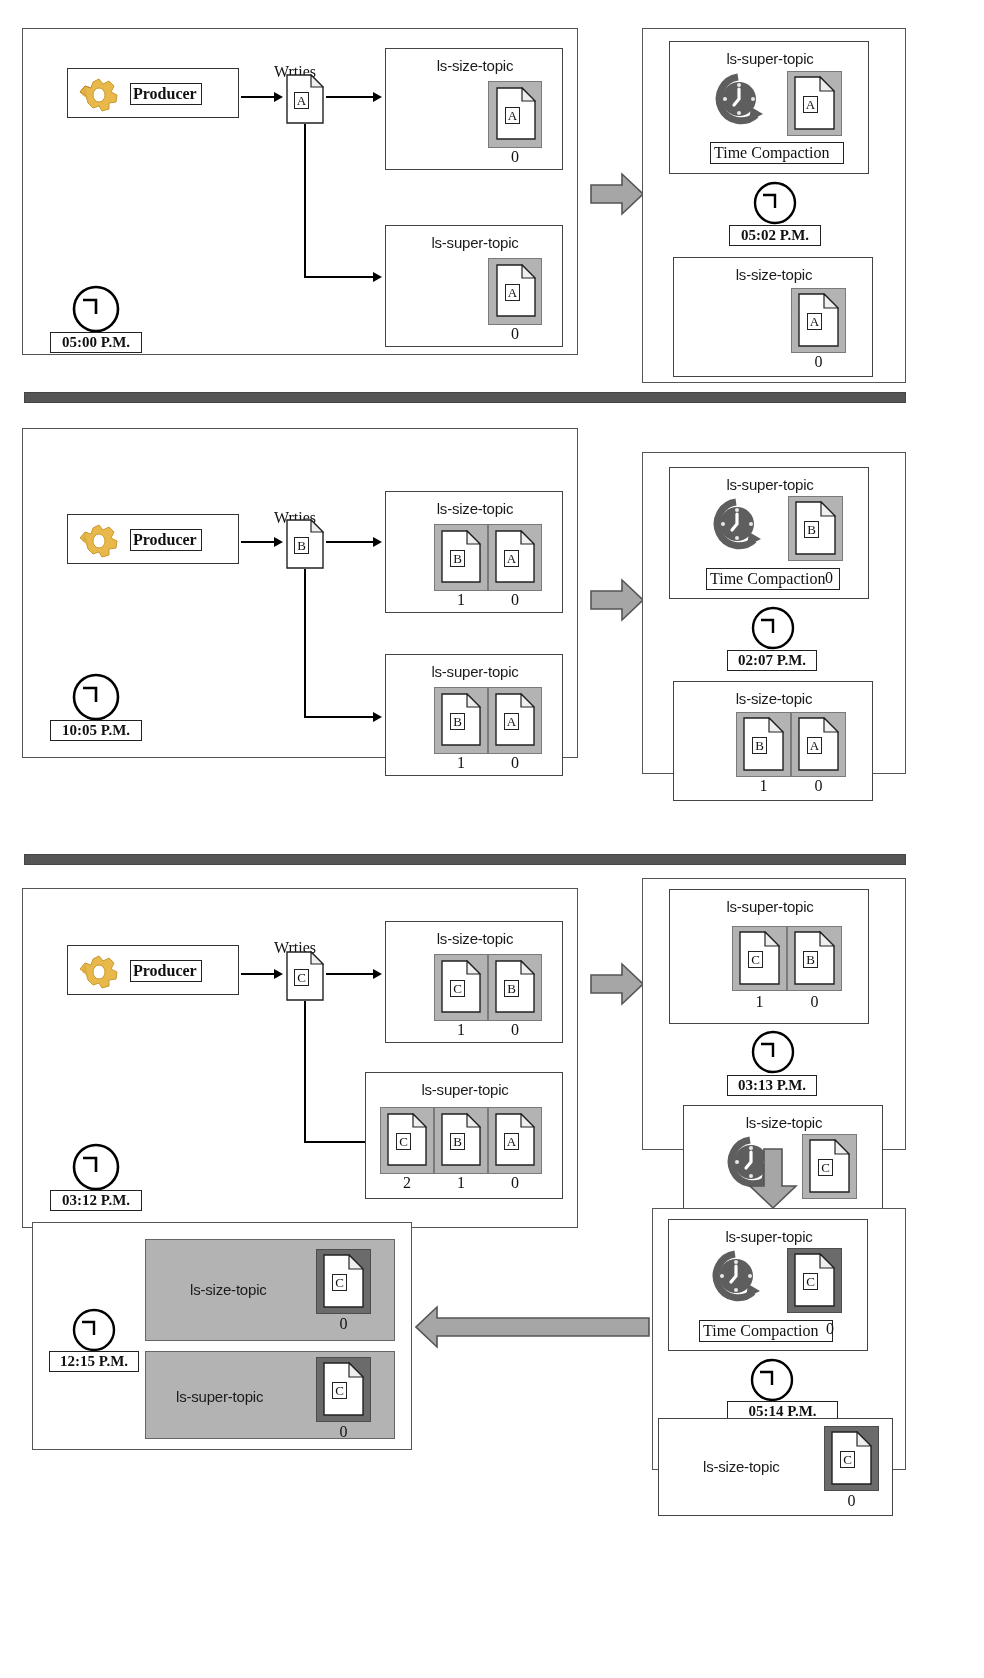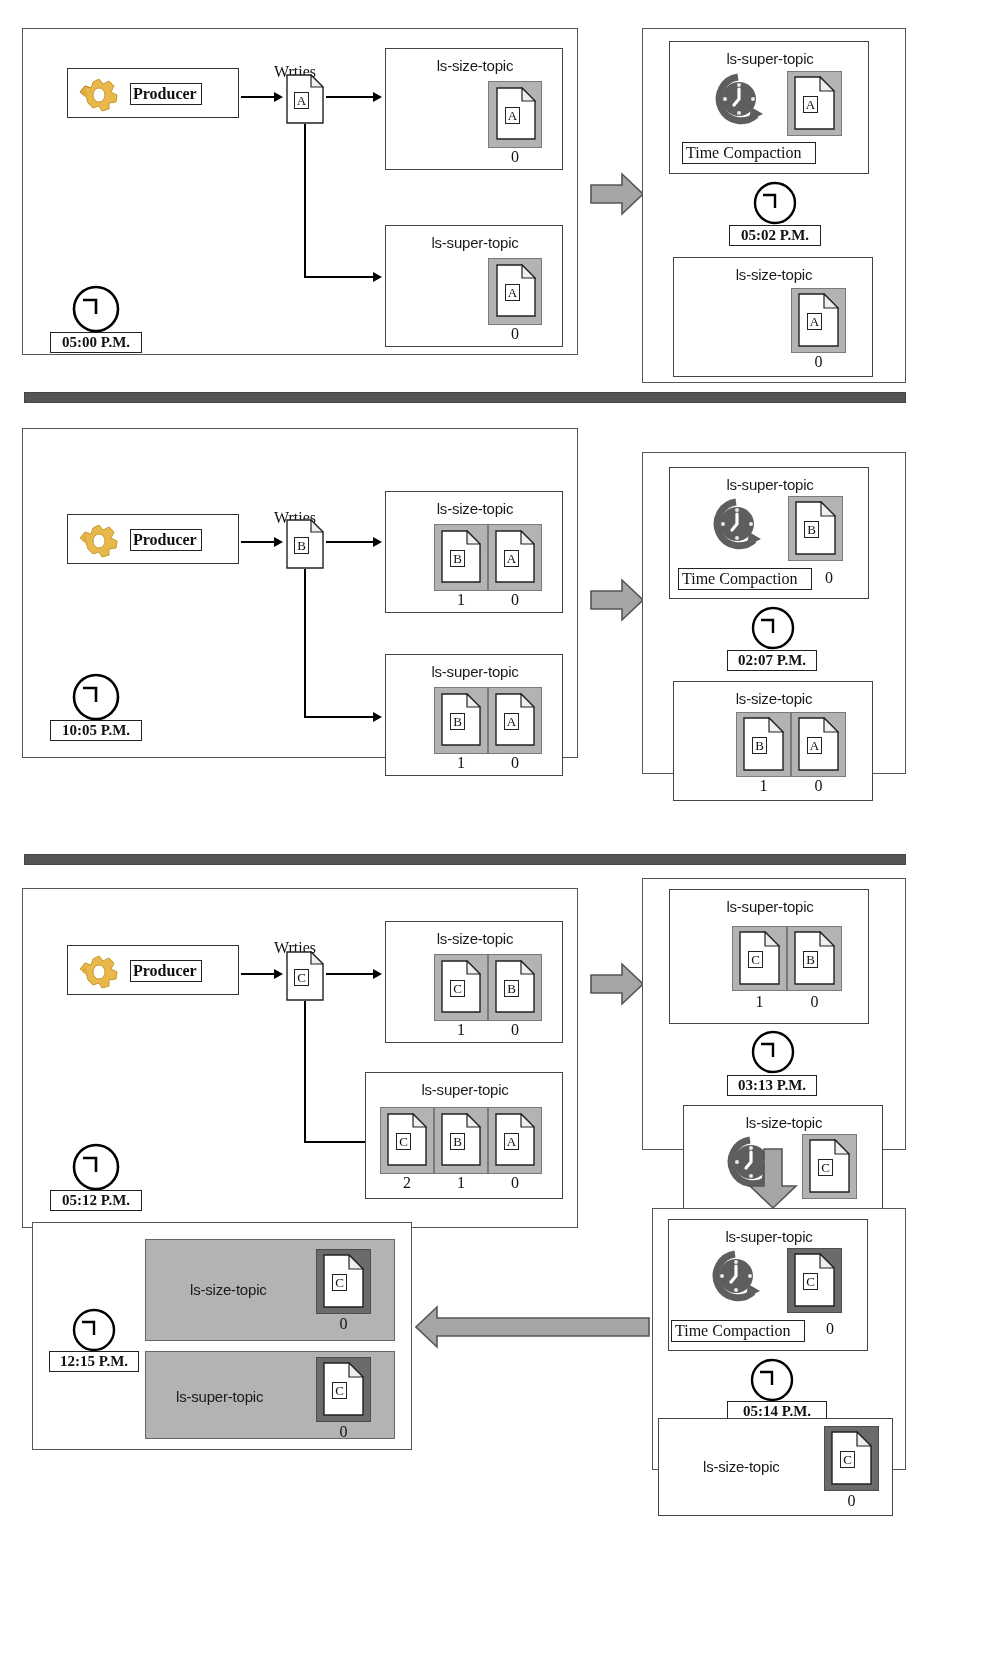--- a/index.html
+++ b/index.html
@@ -38,21 +38,21 @@
   
   .clock{position:absolute;}
   
   .timebox{position:absolute;border:1px solid #222;background:#fff;box-sizing:border-box;
            font-family:"Liberation Serif",serif;font-weight:bold;font-size:15px;
            text-align:center;color:#111;white-space:nowrap;padding:0 2px;}
 
   
   .complabel{position:absolute;border:1px solid #222;background:#fff;box-sizing:border-box;
              font-family:"Liberation Serif",serif;font-size:16px;color:#111;
-             white-space:nowrap;padding:0 3px;}
+             white-space:nowrap;padding:0 3px;margin-left:28px;}
 
   
   .producerbox{position:absolute;box-sizing:border-box;border:1px solid #333;background:#fff;}
   .producer-label{position:absolute;border:1px solid #222;background:#fff;box-sizing:border-box;
                   font-family:"Liberation Serif",serif;font-weight:bold;font-size:16px;
                   color:#111;white-space:nowrap;padding:0 2px;}
 
   
   .writes{position:absolute;font-family:"Liberation Serif",serif;font-size:16px;color:#111;}
 
@@ -458,21 +458,21 @@
     <span class="offnum" style="left:68px;top:101px;width:54px;">1</span>
     <span class="offnum" style="left:122px;top:101px;width:54px;">0</span>
   </div>
 
   <span class="clock" style="left:48px;top:253px;">
     <svg width="50" height="50" viewBox="0 0 50 50">
       <circle cx="25" cy="25" r="22" fill="#fff" stroke="#000" stroke-width="2.6"></circle>
       <path d="M12,16 L25,16 L25,30" fill="none" stroke="#000" stroke-width="2.6"></path>
     </svg>
   </span>
-  <span class="timebox" style="left:27px;top:301px;width:92px;height:21px;line-height:19px;">05:12 P.M.</span>
+  <span class="timebox" style="left:27px;top:301px;width:92px;height:21px;line-height:19px;">03:12 P.M.</span>
 </div>
 
 <div class="bigarrow" style="left:590px;top:962px;">
   <svg width="54" height="44" viewBox="0 0 54 44">
     <path d="M1,13 H32 V2 L53,22 L32,42 V31 H1 Z" fill="#a6a6a6" stroke="#555" stroke-width="1.6"></path>
   </svg>
 </div>
 
 <div class="panel" style="left:642px;top:878px;width:264px;height:272px;">
 
@@ -570,21 +570,21 @@
     <span class="complabel" style="left:2px;top:100px;width:134px;height:22px;line-height:20px;">Time Compaction</span>
     <span class="offnum" style="left:148px;top:100px;width:26px;">0</span>
   </div>
 
   <span class="clock" style="left:96px;top:148px;">
     <svg width="46" height="46" viewBox="0 0 46 46">
       <circle cx="23" cy="23" r="20" fill="#fff" stroke="#000" stroke-width="2.4"></circle>
       <path d="M11,15 L23,15 L23,28" fill="none" stroke="#000" stroke-width="2.4"></path>
     </svg>
   </span>
-  <span class="timebox" style="left:74px;top:192px;width:100px;height:21px;line-height:19px;">05:14 P.M.</span>
+  <span class="timebox" style="left:74px;top:192px;width:111px;height:21px;line-height:19px;">05:14 P.M.</span>
 
   <div class="topicbox" style="left:5px;top:209px;width:235px;height:98px;">
     <span class="topic-label" style="left:44px;top:39px;">ls-size-topic</span>
     <div class="cell dark" style="left:165px;top:7px;width:55px;height:65px;">
       <div class="doc" style="left:6px;top:4px;">
         <svg width="41" height="54" viewBox="0 0 41 54">
           <path d="M1,1 H26 L40,15 V53 H1 Z" fill="#fff" stroke="#222" stroke-width="1.4"></path>
           <path d="M26,1 L40,15 H26 Z" fill="#efefef" stroke="#222" stroke-width="1.2"></path>
         </svg>
         <span class="docletter" style="left:9px;top:20px;width:15px;height:17px;line-height:15px;">C</span>

